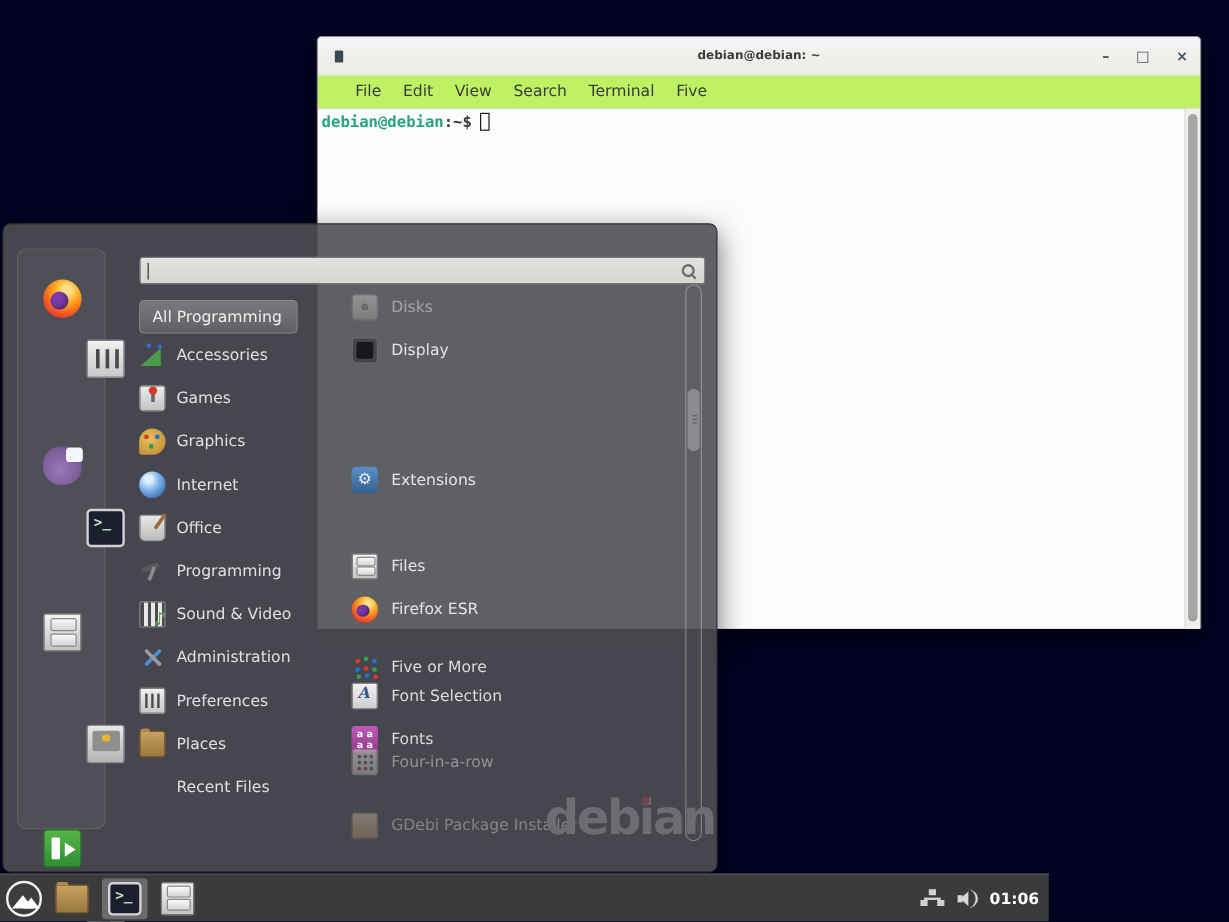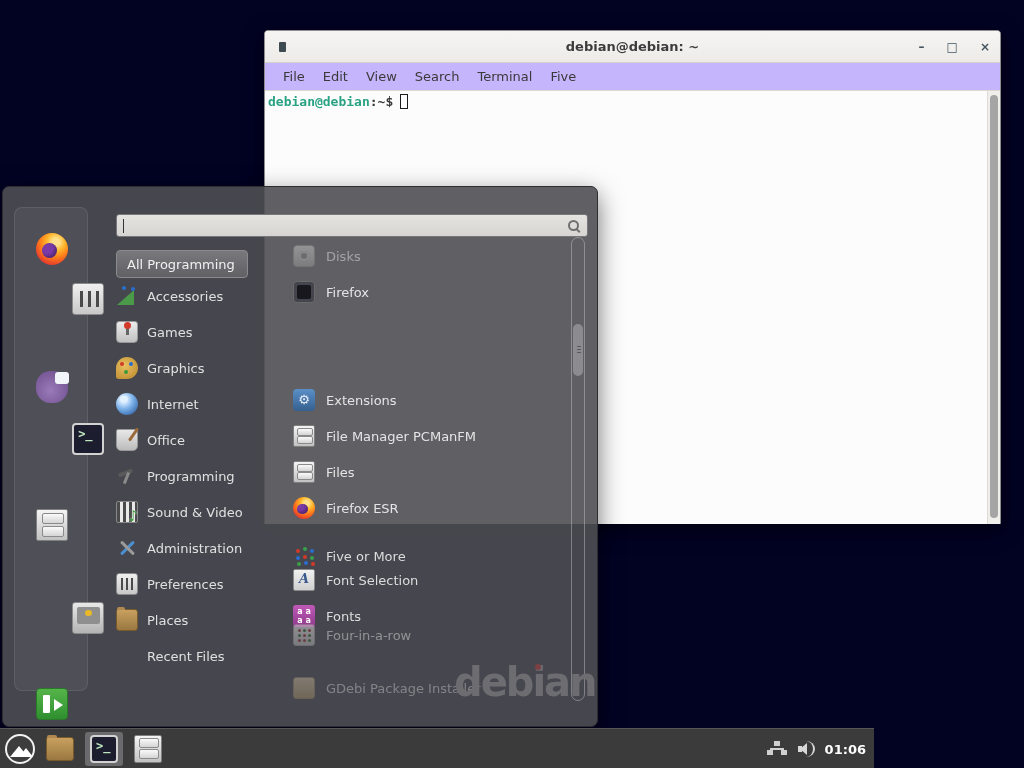--- a/index.html
+++ b/index.html
@@ -9,25 +9,25 @@
   
   .desktop{position:absolute;inset:0;background:#020223}
 
   
   .terminal{position:absolute;left:264px;top:30px;width:737px;height:494px;
     background:#fcfcfc;border:1px solid #8e8e8e;border-radius:4px 4px 0 0;
     box-shadow:0 6px 20px rgba(0,0,0,.55);z-index:1}
   .titlebar{position:relative;height:32px;background:linear-gradient(#f6f5f3,#edebe8);
     border-bottom:1px solid #d5d2cd;border-radius:3px 3px 0 0;display:flex;align-items:center}
   .t-mini-icon{position:absolute;left:14px;top:11px;width:7px;height:10px;background:#3e4a52;border-radius:1px}
-  .t-title{flex:1;text-align:center;font-size:13px;font-weight:bold;color:#3c3c3c}
+  .t-title{flex:1;text-align:center;font-size:10px;font-weight:bold;color:#3c3c3c}
   .t-btns{position:absolute;right:10px;top:0;height:32px;display:flex;align-items:center;gap:22px}
   .t-btn{font-size:12px;font-weight:bold;color:#44545e;cursor:default;line-height:32px}
-  .menubar{height:28px;background:#c4b5fd;border-bottom:1px solid #dcd9d3;
-    display:flex;align-items:center;padding-left:9px}
+  .menubar{height:28px;background:#bef264;border-bottom:1px solid #dcd9d3;
+    display:flex;align-items:center;padding-left:22px}
   .menubar span{font-size:13px;color:#3a3a3a;padding:0 9px}
   .t-body{position:relative;height:433px;background:#fcfcfc;overflow:hidden}
   .promptline{position:absolute;left:3px;top:3px;font:bold 13px "DejaVu Sans Mono",monospace;white-space:pre}
   .p-user{color:#2aa284}
   .p-rest{color:#383838;font-weight:bold}
   .p-cursor{display:inline-block;width:8px;height:15px;border:1px solid #1a1a1a;vertical-align:-3px;margin-left:7px}
   .t-scroll{position:absolute;right:0;top:0;bottom:0;width:13px;background:#f0efec;border-left:1px solid #dedbd5}
   .t-thumb{position:absolute;left:2px;right:2px;top:4px;bottom:6px;background:#a5a5a5;border-radius:6px}
 
   
@@ -256,29 +256,25 @@
         </div>
     </div>
 
     <div class="apps-list">
       <div class="app-row lt dis" style="top:3px">
           <span class="ic i-disks"></span>
           <span class="lbl">Disks</span>
         </div>
       <div class="app-row lt" style="top:39px">
           <span class="ic i-display"></span>
-          <span class="lbl">Firefox</span>
+          <span class="lbl">Display</span>
         </div>
       <div class="app-row lt" style="top:147px">
           <span class="ic i-extensions"></span>
           <span class="lbl">Extensions</span>
-        </div>
-      <div class="app-row lt" style="top:183px">
-          <span class="ic i-cabinet"></span>
-          <span class="lbl">File Manager PCManFM</span>
         </div>
       <div class="app-row lt" style="top:219px">
           <span class="ic i-cabinet"></span>
           <span class="lbl">Files</span>
         </div>
       <div class="app-row lt" style="top:255px">
           <span class="ic i-firefox"></span>
           <span class="lbl">Firefox ESR</span>
         </div>
       <div class="app-row" style="top:303px">

